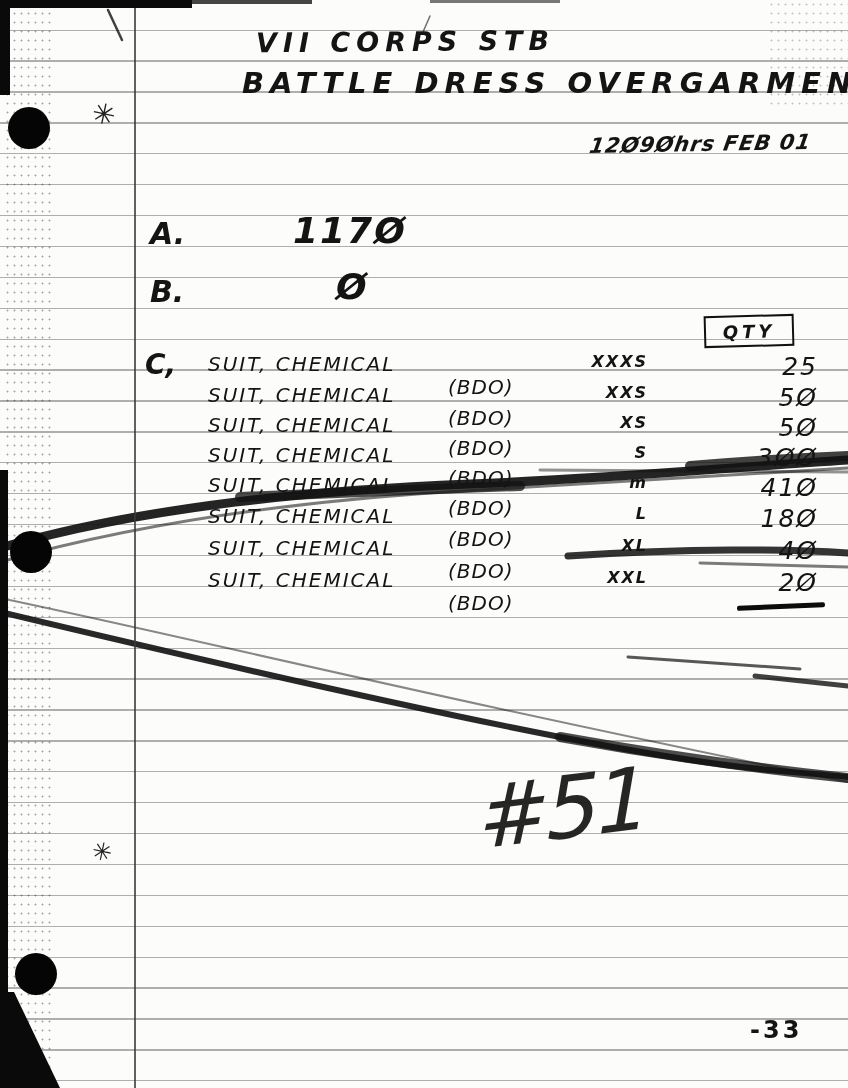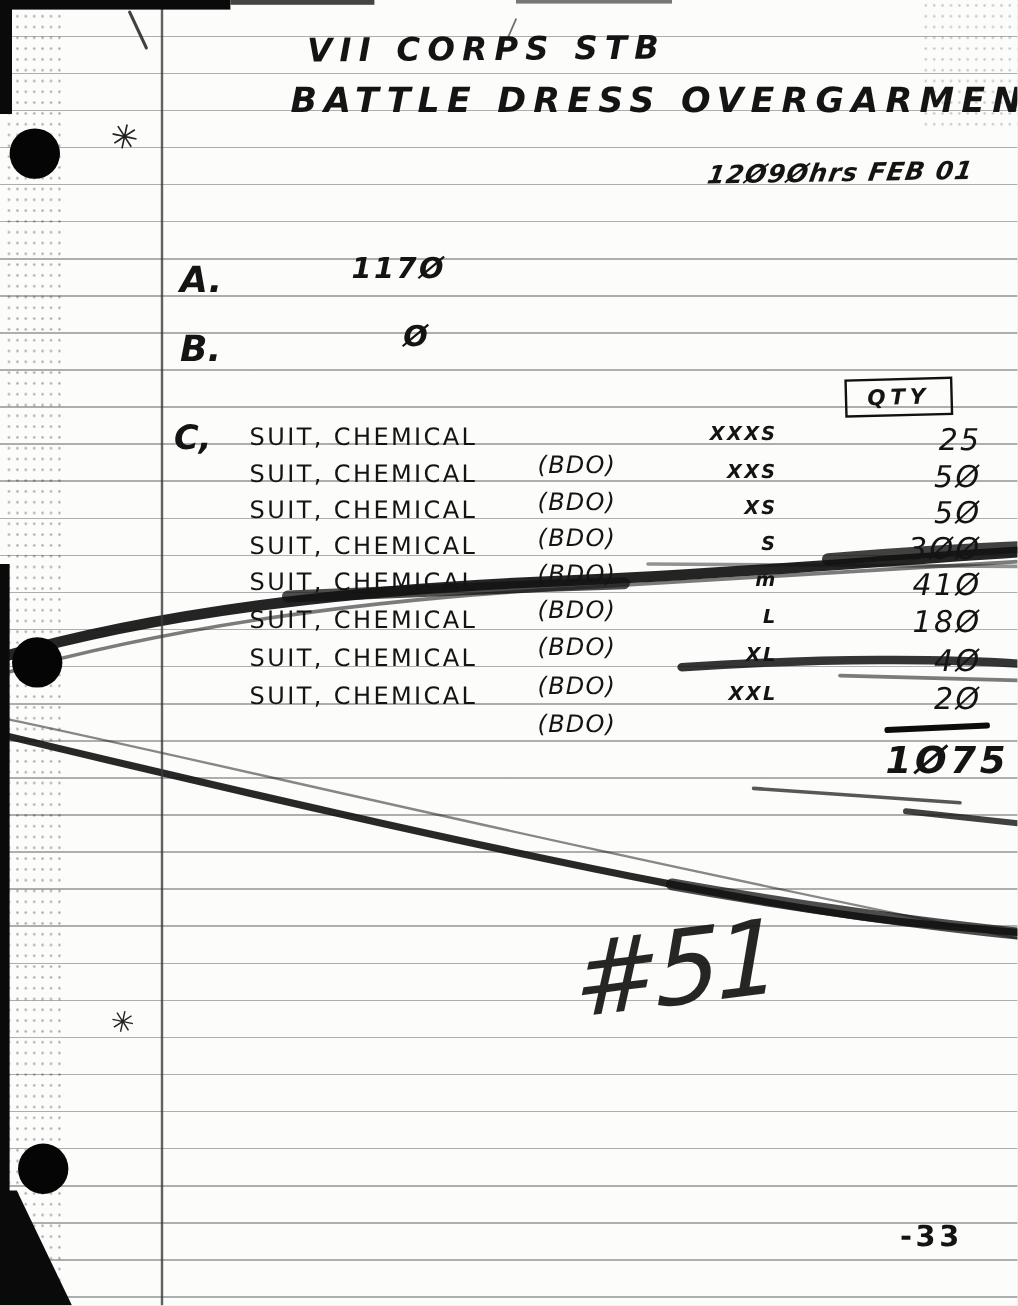--- a/index.html
+++ b/index.html
@@ -29,30 +29,30 @@
   .hole.h2{left:10px; top:531px;}
   .hole.h3{left:15px; top:953px;}
   .asterisk{position:absolute; font-size:28px; color:#222; transform:rotate(12deg);}
   .asterisk.a1{left:92px; top:98px;}
   .asterisk.a2{left:92px; top:838px; font-size:24px;}
   .hand{position:absolute; font-style:italic; white-space:nowrap;}
   .title1{left:256px; top:26px; font-size:27px; font-weight:bold; letter-spacing:6px; transform:rotate(-.5deg);}
   .title2{left:242px; top:66px; font-size:29px; font-weight:bold; letter-spacing:6px;}
   .datetime{left:590px; top:132px; font-size:21px; font-weight:bold; transform:skewX(-10deg) rotate(-1deg); letter-spacing:1px;}
   .entry-label{font-size:30px; font-weight:bold;}
-  .entry-val{font-size:24px; font-weight:bold; letter-spacing:2px;}
+  .entry-val{font-size:36px; font-weight:bold; letter-spacing:2px;}
   .la{left:150px; top:216px;} .va{left:293px; top:210px;}
   .lb{left:150px; top:274px;} .vb{left:336px; top:266px;}
   .qty-box{position:absolute; left:704px; top:315px; width:86px; height:28px;
     border:2.5px solid #111; transform:rotate(-1.5deg);
     display:flex; align-items:center; justify-content:center;}
   .qty-box span{font-style:italic; font-weight:bold; font-size:18px; letter-spacing:4px;}
   .c-label{left:145px; top:348px; font-size:28px; font-weight:bold;}
   .row{position:absolute; left:0; top:0; width:848px; height:30px;}
-  .row .item{position:absolute; left:208px; font-size:20px; letter-spacing:2px;}
+  .row .item{position:absolute; left:208px; font-size:20px; font-style:italic; letter-spacing:2px;}
   .row .variant{position:absolute; left:448px; font-size:20px; font-style:italic; letter-spacing:1px;margin-top:23px;}
   .row .size{position:absolute; left:518px; width:130px; text-align:right; font-size:16px; font-style:italic; letter-spacing:2px; font-weight:bold;}
   .row .qty{position:absolute; left:714px; width:104px; text-align:right; font-size:25px; font-style:italic; font-weight:normal; letter-spacing:2px;}
   .total-underline{position:absolute; left:737px; top:604px; width:88px; height:5px;
     background:#0c0c0c; transform:rotate(-2.5deg); border-radius:2px;}
   .total-val{left:738px; top:616px; font-size:31px; font-weight:bold; letter-spacing:3px;}
   .tally{left:478px; top:758px; font-size:86px; font-weight:400; transform:rotate(-7deg) skewX(-6deg); letter-spacing:-4px; opacity:.92;}
   .page-num{left:750px; top:1016px; font-size:24px; letter-spacing:3px; font-weight:bold; font-style:normal;}
   svg.artifacts{position:absolute; left:0; top:0; pointer-events:none;}
 </style>
@@ -155,18 +155,17 @@
     <span class="qty">4Ø</span>
   </div>
   <div class="row" style="top:568px;">
     <span class="item">SUIT, CHEMICAL</span>
     <span class="variant">(BDO)</span>
     <span class="size">XXL</span>
     <span class="qty">2Ø</span>
   </div>
 
   <div class="total-underline"></div>
-  <div class="hand total-val">1Ø75</div>
 
   <div class="hand tally">#51</div>
   <div class="hand page-num">-33</div>
 
 </div>
 
 </body></html>

